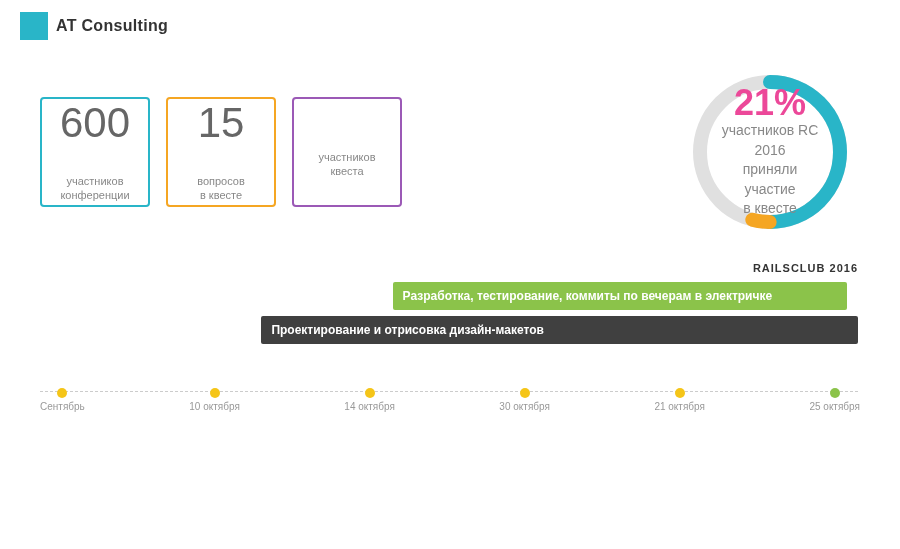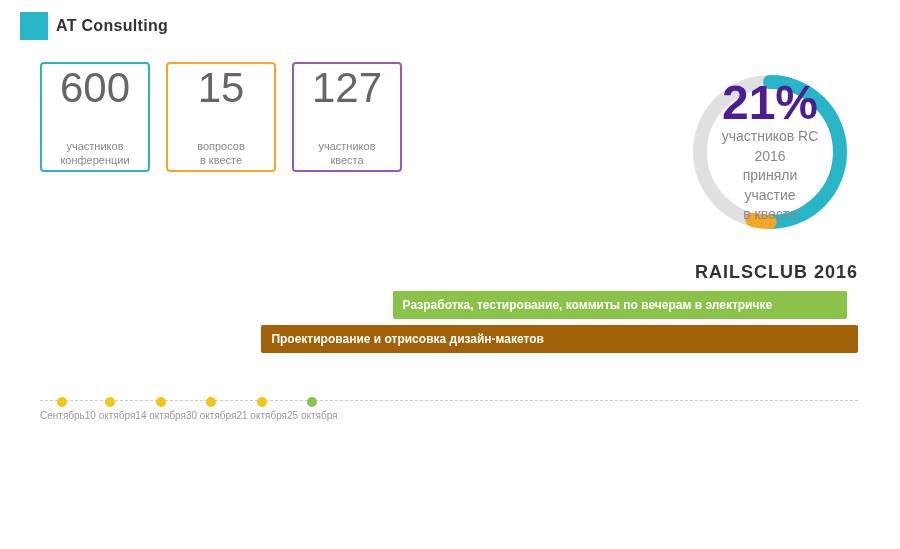--- a/index.html
+++ b/index.html
@@ -28,21 +28,21 @@
     .logo-text {
       font-size: 16px;
       font-weight: 600;
       color: #333;
       letter-spacing: 0.3px;
     }
 
     
     .stats-section {
       display: flex;
-      align-items: flex-start;
+      align-items: center;
       padding: 10px 40px 0 40px;
       gap: 12px;
     }
 
     .stat-boxes {
       display: flex;
       gap: 16px;
     }
 
     .stat-box {
@@ -93,42 +93,42 @@
     }
     .donut-center-text {
       position: absolute;
       text-align: center;
       display: flex;
       flex-direction: column;
       align-items: center;
       justify-content: center;
     }
     .donut-percent {
-      font-size: 48px;
+      font-size: 36px;
       font-weight: 700;
-      color: #4c1d95;
+      color: #ec4899;
       line-height: 1;
     }
     .donut-label {
       font-size: 14px;
       color: #888;
       line-height: 1.4;
       max-width: 100px;
       text-align: center;
     }
 
     
     .timeline-section {
       padding: 20px 40px 10px 40px;
       position: relative;
     }
 
     .railsclub-label {
       text-align: right;
-      font-size: 18px;
+      font-size: 11px;
       font-weight: 700;
       color: #333;
       letter-spacing: 1px;
       margin-bottom: 8px;
       padding-right: 2px;
     }
 
     .timeline-container {
       position: relative;
       height: 130px;
@@ -148,21 +148,21 @@
       white-space: nowrap;
     }
 
     .bar.green {
       background: #8bc34a;
       top: 0px;
       left: 43%;
       right: 13px;
     }
     .bar.purple-bar {
-      background: #a16207;
+      background: #404040;
       top: 34px;
       left: 27%;
       right: 2px;
     }
     .bar.orange-bar {
       background: #f5a623;
       top: 68px;
       left: 0px;
       width: 42%;
     }
@@ -171,21 +171,21 @@
     .axis-line {
       position: absolute;
       bottom: 20px;
       left: 0;
       right: 2px;
       border-top: 1.5px dashed #ccc;
     }
 
     .axis-labels {
       display: flex;
-      justify-content: flex-start;
+      justify-content: space-between;
       position: absolute;
       bottom: 0;
       left: 0;
       right: 0;
     }
     .axis-label {
       font-size: 10px;
       color: #999;
       text-align: center;
       display: flex;
@@ -216,21 +216,20 @@
       <div class="stat-number">600</div>
       <div class="stat-label">участников<br>конференции</div>
     </div>
 
     <div class="stat-box orange">
       <div class="stat-number">15</div>
       <div class="stat-label">вопросов<br>в квесте</div>
     </div>
 
     <div class="stat-box purple">
-      <div class="stat-number">127</div>
       <div class="stat-label">участников<br>квеста</div>
     </div>
 
 
   </div>
 
   <div class="donut-wrapper">
     <svg width="180" height="180" viewBox="0 0 180 180">
 
       <circle cx="90" cy="90" r="70" fill="none" stroke="#e0e0e0" stroke-width="14"></circle>

